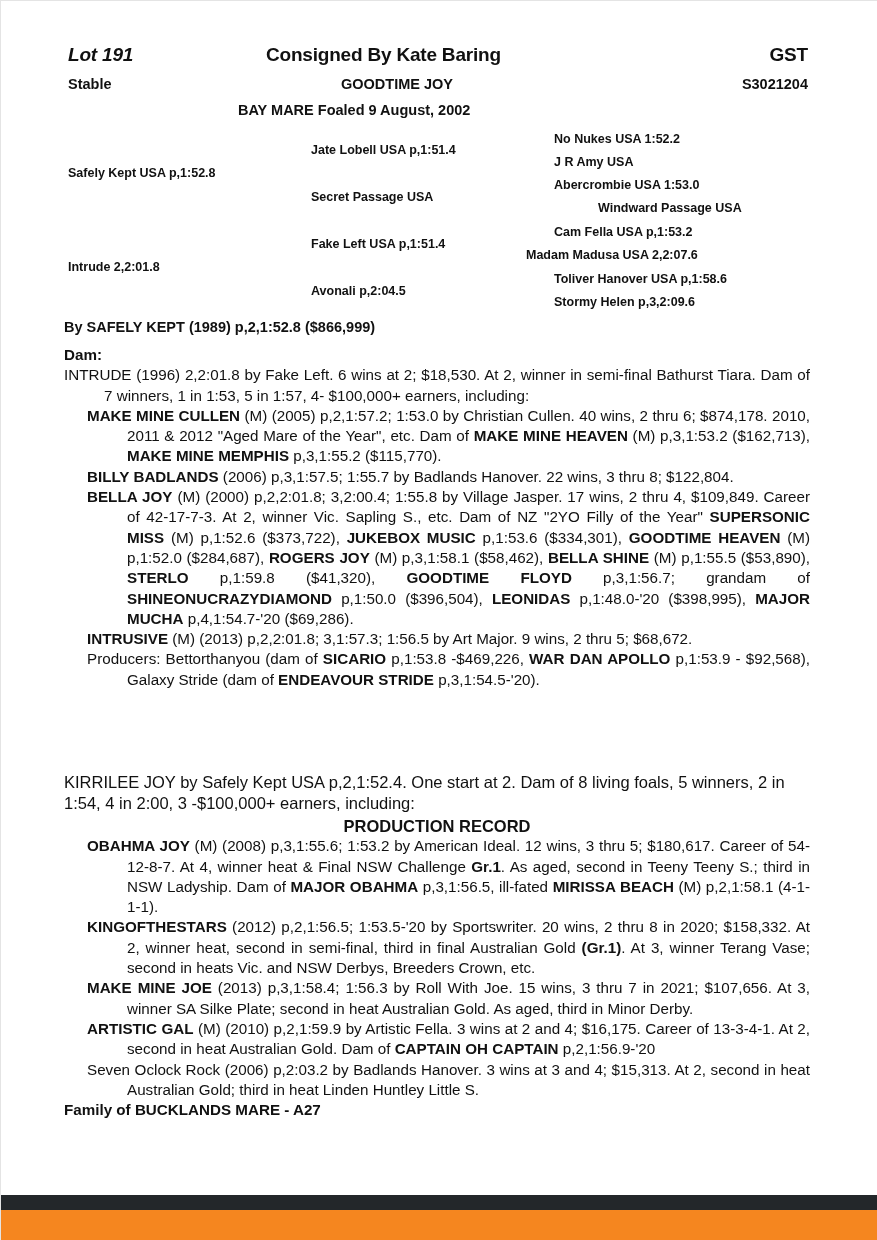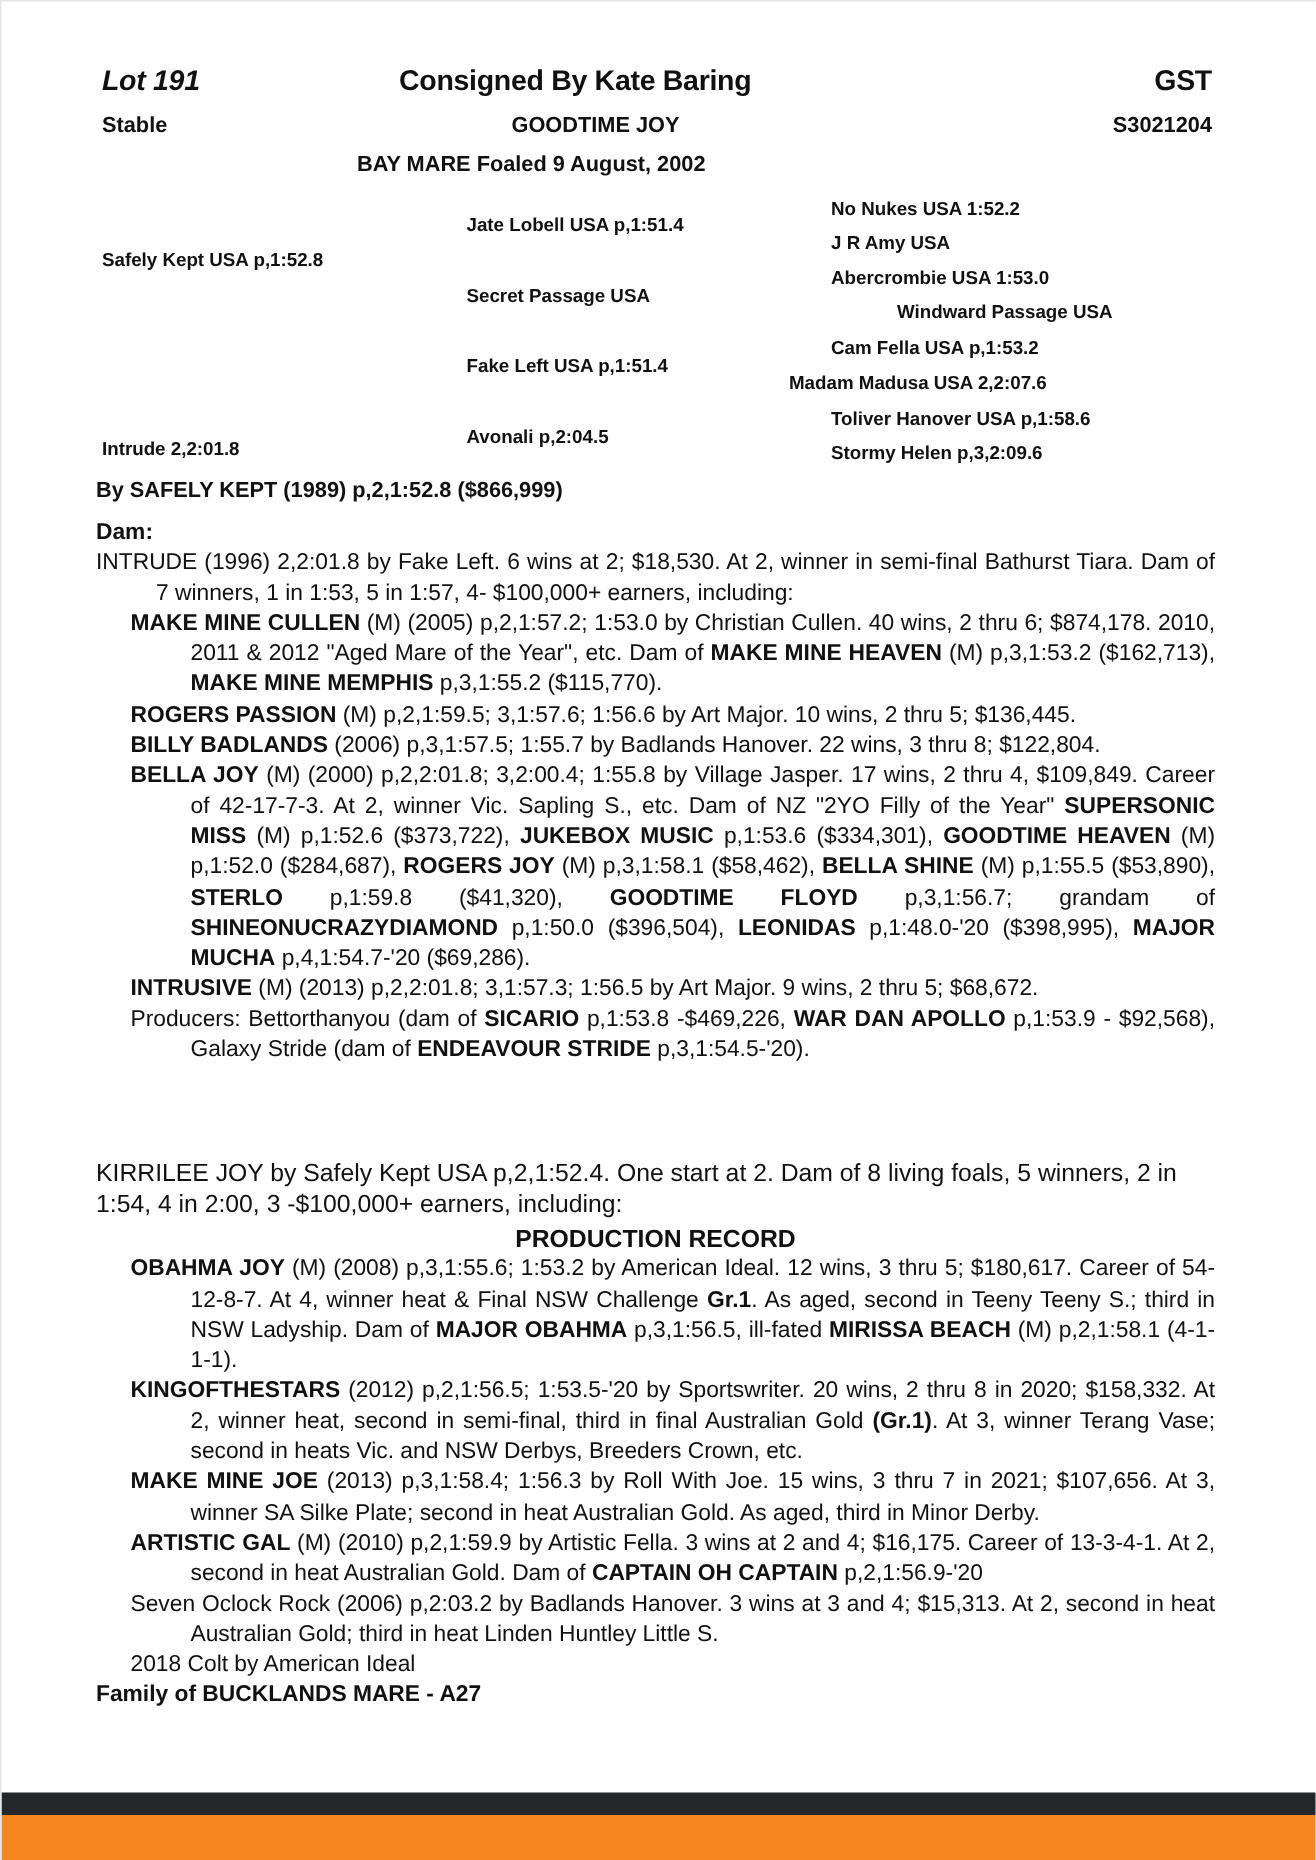--- a/index.html
+++ b/index.html
@@ -37,21 +37,21 @@
 <div class="abs hdr-big" style="right:69px; top:43px;">GST</div>
 
 <div class="abs hdr-small" style="left:67px; top:75px;">Stable</div>
 <div class="abs hdr-small" style="left:340px; top:75px;">GOODTIME JOY</div>
 <div class="abs hdr-small" style="right:69px; top:75px;">S3021204</div>
 
 <div class="abs hdr-small" style="left:237px; top:101px;">BAY MARE Foaled 9 August, 2002</div>
 
 <div>
   <div class="abs ped" style="left:67px; top:165px;">Safely Kept USA p,1:52.8</div>
-  <div class="abs ped" style="left:67px; top:259px;margin-top:32px;">Intrude 2,2:01.8</div>
+  <div class="abs ped" style="left:67px; top:259px;">Intrude 2,2:01.8</div>
 
   <div class="abs ped" style="left:310px; top:142px;">Jate Lobell USA p,1:51.4</div>
   <div class="abs ped" style="left:310px; top:189px;">Secret Passage USA</div>
   <div class="abs ped" style="left:310px; top:236px;">Fake Left USA p,1:51.4</div>
   <div class="abs ped" style="left:310px; top:283px;">Avonali p,2:04.5</div>
 
   <div class="abs ped" style="left:553px; top:131px;">No Nukes USA 1:52.2</div>
   <div class="abs ped" style="left:553px; top:154px;">J R Amy USA</div>
   <div class="abs ped" style="left:553px; top:177px;">Abercrombie USA 1:53.0</div>
   <div class="abs ped" style="left:553px; top:200px;margin-left:44px;">Windward Passage USA</div>
@@ -61,37 +61,35 @@
   <div class="abs ped" style="left:553px; top:294px;">Stormy Helen p,3,2:09.6</div>
 </div>
 
 <div class="abs sire-line" style="left:63px; top:318px;">By SAFELY KEPT (1989) p,2,1:52.8 ($866,999)</div>
 
 <div class="body-text" style="top:344px;">
   <p class="dam-label">Dam:</p>
   <p class="para l0">INTRUDE (1996) 2,2:01.8 by Fake Left. 6 wins at 2; $18,530. At 2, winner in semi-final Bathurst Tiara. Dam of 7 winners, 1 in 1:53, 5 in 1:57, 4- $100,000+ earners, including:</p>
   <div id="dam-entries">
       <p class="para l1"><b>MAKE MINE CULLEN</b><span> (M) (2005) p,2,1:57.2; 1:53.0 by Christian Cullen. 40 wins, 2 thru 6; $874,178. 2010, 2011 &amp; 2012 "Aged Mare of the Year", etc. Dam of </span><b>MAKE MINE HEAVEN</b><span> (M) p,3,1:53.2 ($162,713), </span><b>MAKE MINE MEMPHIS</b><span> p,3,1:55.2 ($115,770).</span></p>
-      <p class="para l1"><b>ROGERS PASSION</b><span> (M) p,2,1:59.5; 3,1:57.6; 1:56.6 by Art Major. 10 wins, 2 thru 5; $136,445.</span></p>
       <p class="para l1"><b>BILLY BADLANDS</b><span> (2006) p,3,1:57.5; 1:55.7 by Badlands Hanover. 22 wins, 3 thru 8; $122,804.</span></p>
       <p class="para l1"><b>BELLA JOY</b><span> (M) (2000) p,2,2:01.8; 3,2:00.4; 1:55.8 by Village Jasper. 17 wins, 2 thru 4, $109,849. Career of 42-17-7-3. At 2, winner Vic. Sapling S., etc. Dam of NZ "2YO Filly of the Year" </span><b>SUPERSONIC MISS</b><span> (M) p,1:52.6 ($373,722), </span><b>JUKEBOX MUSIC</b><span> p,1:53.6 ($334,301), </span><b>GOODTIME HEAVEN</b><span> (M) p,1:52.0 ($284,687), </span><b>ROGERS JOY</b><span> (M) p,3,1:58.1 ($58,462), </span><b>BELLA SHINE</b><span> (M) p,1:55.5 ($53,890), </span><b>STERLO</b><span> p,1:59.8 ($41,320), </span><b>GOODTIME FLOYD</b><span> p,3,1:56.7; grandam of </span><b>SHINEONUCRAZYDIAMOND</b><span> p,1:50.0 ($396,504), </span><b>LEONIDAS</b><span> p,1:48.0-'20 ($398,995), </span><b>MAJOR MUCHA</b><span> p,4,1:54.7-'20 ($69,286).</span></p>
       <p class="para l1"><b>INTRUSIVE</b><span> (M) (2013) p,2,2:01.8; 3,1:57.3; 1:56.5 by Art Major. 9 wins, 2 thru 5; $68,672.</span></p>
       <p class="para l1"><span>Producers: Bettorthanyou (dam of </span><b>SICARIO</b><span> p,1:53.8 -$469,226, </span><b>WAR DAN APOLLO</b><span> p,1:53.9 - $92,568), Galaxy Stride (dam of </span><b>ENDEAVOUR STRIDE</b><span> p,3,1:54.5-'20).</span></p>
     </div>
 </div>
 
 <div class="kj-summary" style="top:771px;">KIRRILEE JOY by Safely Kept USA p,2,1:52.4. One start at 2. Dam of 8 living foals, 5 winners, 2 in 1:54, 4 in 2:00, 3 -$100,000+ earners, including:</div>
 
 <div class="body-text" style="top:815px;">
   <p class="prod-title">PRODUCTION RECORD</p>
   <div id="prod-entries">
       <p class="para l1"><b>OBAHMA JOY</b><span> (M) (2008) p,3,1:55.6; 1:53.2 by American Ideal. 12 wins, 3 thru 5; $180,617. Career of 54-12-8-7. At 4, winner heat &amp; Final NSW Challenge </span><b>Gr.1</b><span>. As aged, second in Teeny Teeny S.; third in NSW Ladyship. Dam of </span><b>MAJOR OBAHMA</b><span> p,3,1:56.5, ill-fated </span><b>MIRISSA BEACH</b><span> (M) p,2,1:58.1 (4-1-1-1).</span></p>
       <p class="para l1"><b>KINGOFTHESTARS</b><span> (2012) p,2,1:56.5; 1:53.5-'20 by Sportswriter. 20 wins, 2 thru 8 in 2020; $158,332. At 2, winner heat, second in semi-final, third in final Australian Gold </span><b>(Gr.1)</b><span>. At 3, winner Terang Vase; second in heats Vic. and NSW Derbys, Breeders Crown, etc.</span></p>
       <p class="para l1"><b>MAKE MINE JOE</b><span> (2013) p,3,1:58.4; 1:56.3 by Roll With Joe. 15 wins, 3 thru 7 in 2021; $107,656. At 3, winner SA Silke Plate; second in heat Australian Gold. As aged, third in Minor Derby.</span></p>
       <p class="para l1"><b>ARTISTIC GAL</b><span> (M) (2010) p,2,1:59.9 by Artistic Fella. 3 wins at 2 and 4; $16,175. Career of 13-3-4-1. At 2, second in heat Australian Gold. Dam of </span><b>CAPTAIN OH CAPTAIN</b><span> p,2,1:56.9-'20</span></p>
       <p class="para l1"><span>Seven Oclock Rock (2006) p,2:03.2 by Badlands Hanover. 3 wins at 3 and 4; $15,313. At 2, second in heat Australian Gold; third in heat Linden Huntley Little S.</span></p>
-      <p class="para l1"><span>2018 Colt by American Ideal</span></p>
     </div>
   <p class="family">Family of BUCKLANDS MARE - A27</p>
 </div>
 
 <div class="footer-dark"></div>
 <div class="footer-orange"></div>
 
 </body></html>

